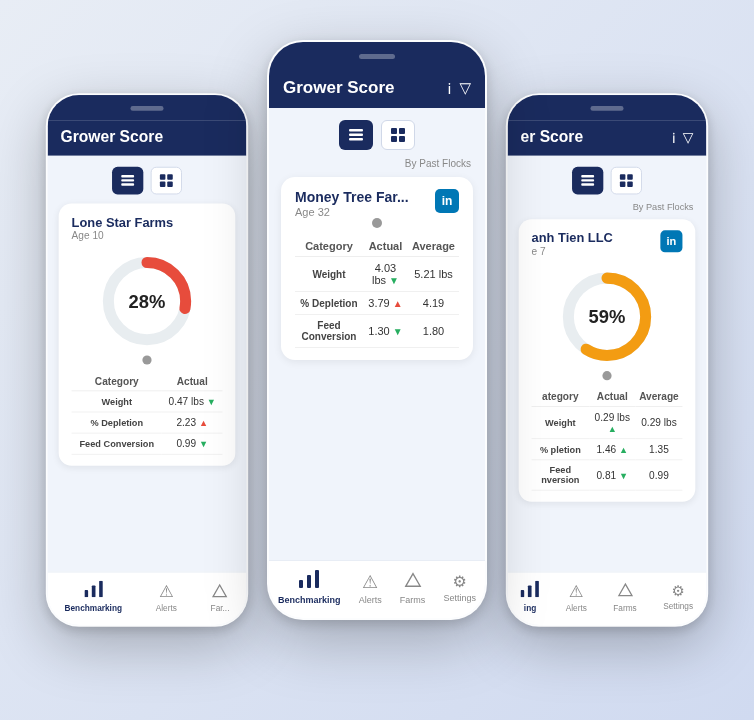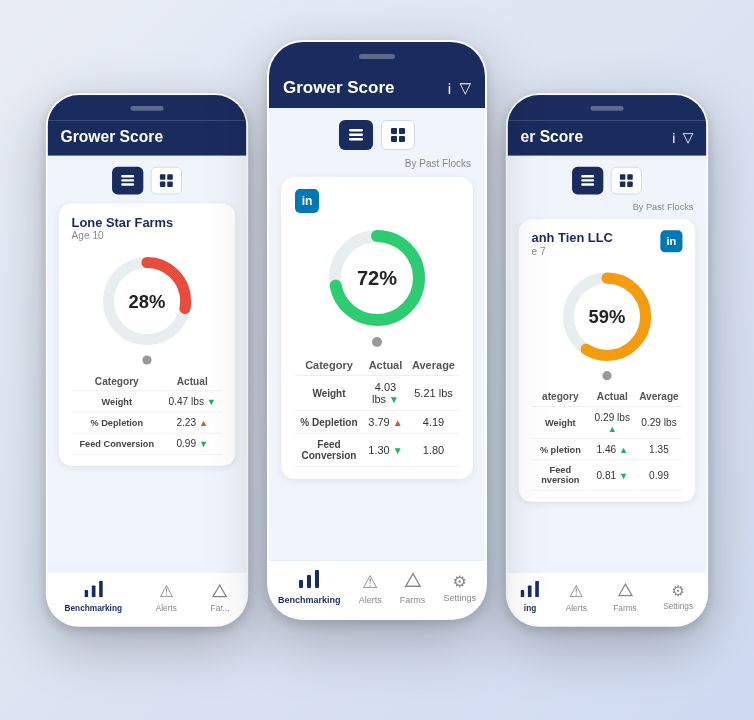--- a/index.html
+++ b/index.html
@@ -371,29 +371,25 @@
               <rect x="1" y="1" width="6" height="6" rx="1" fill="#1a2b5e"></rect>
               <rect x="9" y="1" width="6" height="6" rx="1" fill="#1a2b5e"></rect>
               <rect x="1" y="9" width="6" height="6" rx="1" fill="#1a2b5e"></rect>
               <rect x="9" y="9" width="6" height="6" rx="1" fill="#1a2b5e"></rect>
             </svg>
         </div>
       </div>
       <div class="by-past-flocks">By Past Flocks</div>
       <div class="farm-card">
         <div class="farm-header-row">
+          <div>
+            <div class="farm-name">Money Tree Far...</div>
+            <div class="farm-age">Age 32</div>
+          </div>
           <div class="linkedin-btn">in</div>
-        </div>
-        <div class="donut-container">
-          <svg class="donut-svg" viewBox="0 0 110 110">
-            <circle class="track" cx="55" cy="55" r="42"></circle>
-
-            <circle class="progress-green" cx="55" cy="55" r="42" stroke-dasharray="190 263.9" stroke-dashoffset="0" transform="rotate(-90 55 55)"></circle>
-          </svg>
-          <div class="donut-center">72%</div>
         </div>
         <div class="donut-dot"></div>
         <table class="score-table">
           <thead>
             <tr>
               <th>Category</th>
               <th>Actual</th>
               <th>Average</th>
             </tr>
           </thead>

